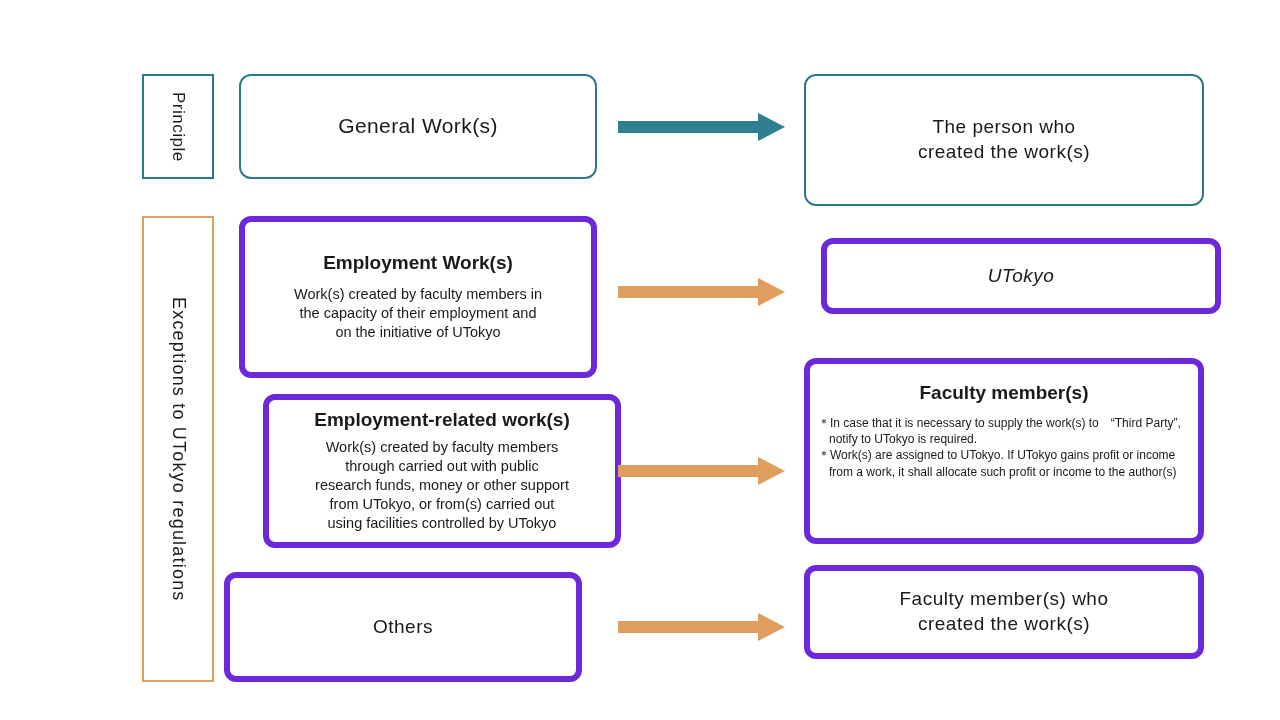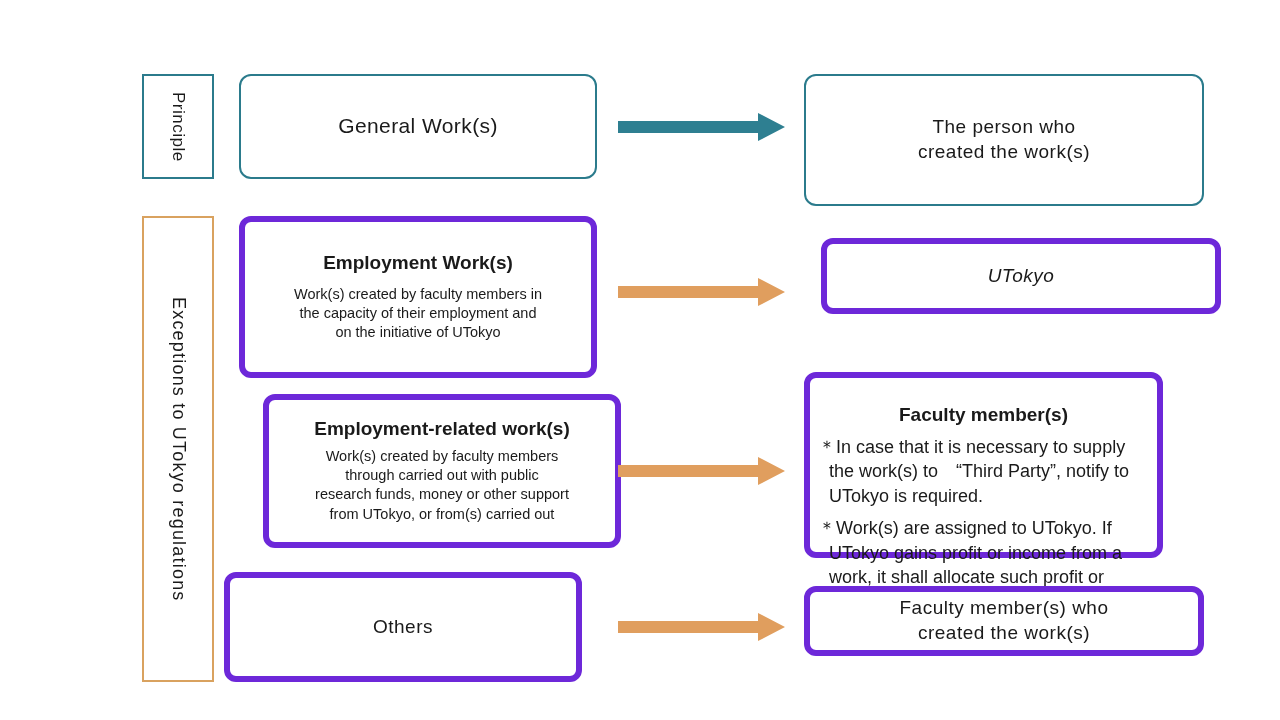--- a/index.html
+++ b/index.html
@@ -54,21 +54,21 @@
 
   
   .arrow {
     position: absolute;
   }
 
   .title-lg { font-size: 21px; letter-spacing: 0.4px; line-height: 1.25; font-weight: 400; }
   .title-md { font-size: 19px; font-weight: 700; letter-spacing: 0px; line-height: 1.2; }
   .title-plain { font-size: 19px; font-weight: 400; letter-spacing: 0.5px; line-height: 1.3; }
   .body-sm { font-size: 14.5px; line-height: 1.32; font-weight: 400; }
-  .body-xs { font-size: 18px; line-height: 1.36; font-weight: 400; text-align: left; margin-top: 8px; }
+  .body-xs { font-size: 12px; line-height: 1.36; font-weight: 400; text-align: left; }
   .spacer-6 { height: 6px; }
   .spacer-10 { height: 10px; }
 
   .bullets { width: 100%; padding: 0 8px 0 4px; box-sizing: border-box; }
   .hang { display: block; text-indent: -11px; padding-left: 11px; }
 </style>
 </head>
 <body>
 
 <div class="canvas">
@@ -110,41 +110,42 @@
     <span class="title-plain">UTokyo</span>
   </div>
 
   <div class="box rounded orange-border" style="left:239px; top:394px; width:358px; height:154px; padding:8px 10px;margin-left:24px;">
     <span class="title-md">Employment-related work(s)</span>
     <div class="spacer-6"></div>
     <span class="body-sm">Work(s) created by faculty members</span>
     <span class="body-sm">through carried out with public</span>
     <span class="body-sm">research funds, money or other support</span>
     <span class="body-sm">from UTokyo, or from(s) carried out</span>
+    <span class="body-sm">using facilities controlled by UTokyo</span>
   </div>
 
   <svg class="arrow" style="left:618px; top:456px;" width="168" height="30" viewBox="0 0 168 30">
     <polygon points="0,9 140,9 140,1 167,15 140,29 140,21 0,21" fill="#e09e5e"></polygon>
   </svg>
 
-  <div class="box rounded orange-border" style="left:804px; top:372px; width:359px; height:186px; padding:20px 4px; justify-content:flex-start;">
+  <div class="box rounded orange-border" style="left:804px; top:358px; width:400px; height:186px; padding:12px 4px; justify-content:flex-start;">
     <span class="title-md" style="margin-top:6px;">Faculty member(s)</span>
     <div class="spacer-10"></div>
     <div class="bullets">
       <span class="body-xs hang">＊In case that it is necessary to supply the work(s) to　“Third Party”, notify to UTokyo is required.</span>
       <span class="body-xs hang">＊Work(s) are assigned to UTokyo. If UTokyo gains profit or income from a work, it shall allocate such profit or income to the author(s)</span>
     </div>
   </div>
 
   <div class="box rounded orange-border" style="left:224px; top:572px; width:358px; height:110px;">
     <span class="title-plain">Others</span>
   </div>
 
   <svg class="arrow" style="left:618px; top:612px;" width="168" height="30" viewBox="0 0 168 30">
     <polygon points="0,9 140,9 140,1 167,15 140,29 140,21 0,21" fill="#e09e5e"></polygon>
   </svg>
 
-  <div class="box rounded orange-border" style="left:804px; top:586px; width:400px; height:70px;">
+  <div class="box rounded orange-border" style="left:804px; top:565px; width:400px; height:94px;">
     <span class="title-plain">Faculty member(s) who</span>
     <span class="title-plain">created the work(s)</span>
   </div>
 
 </div>
 
 </body></html>

